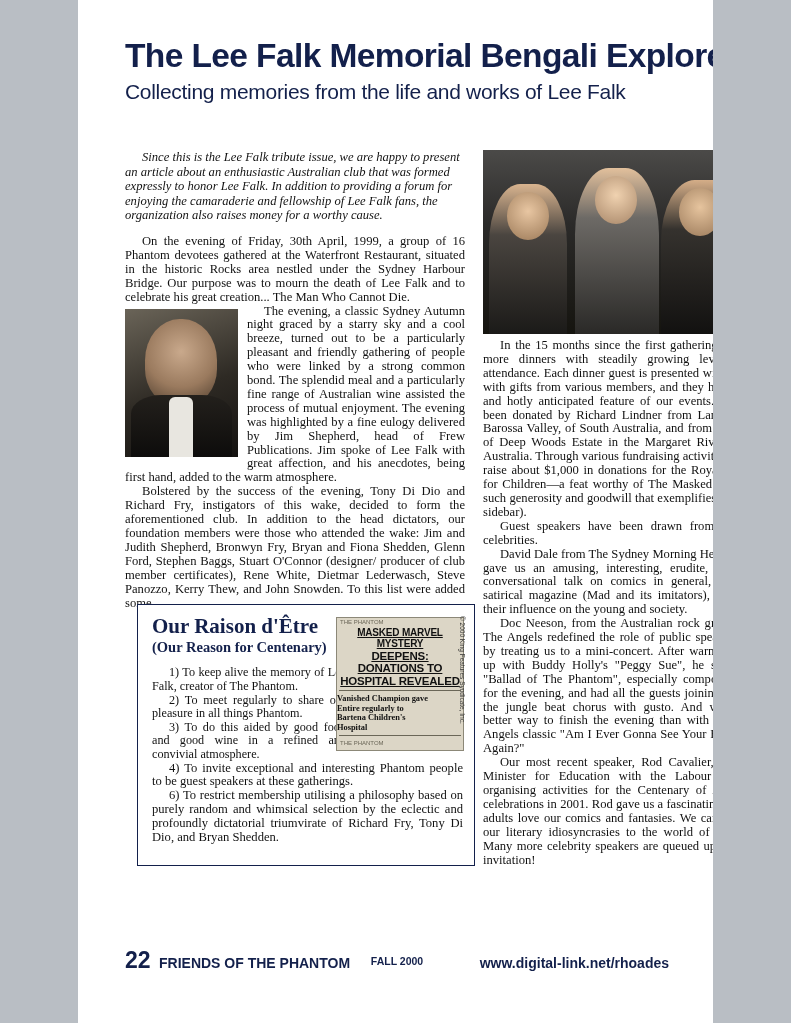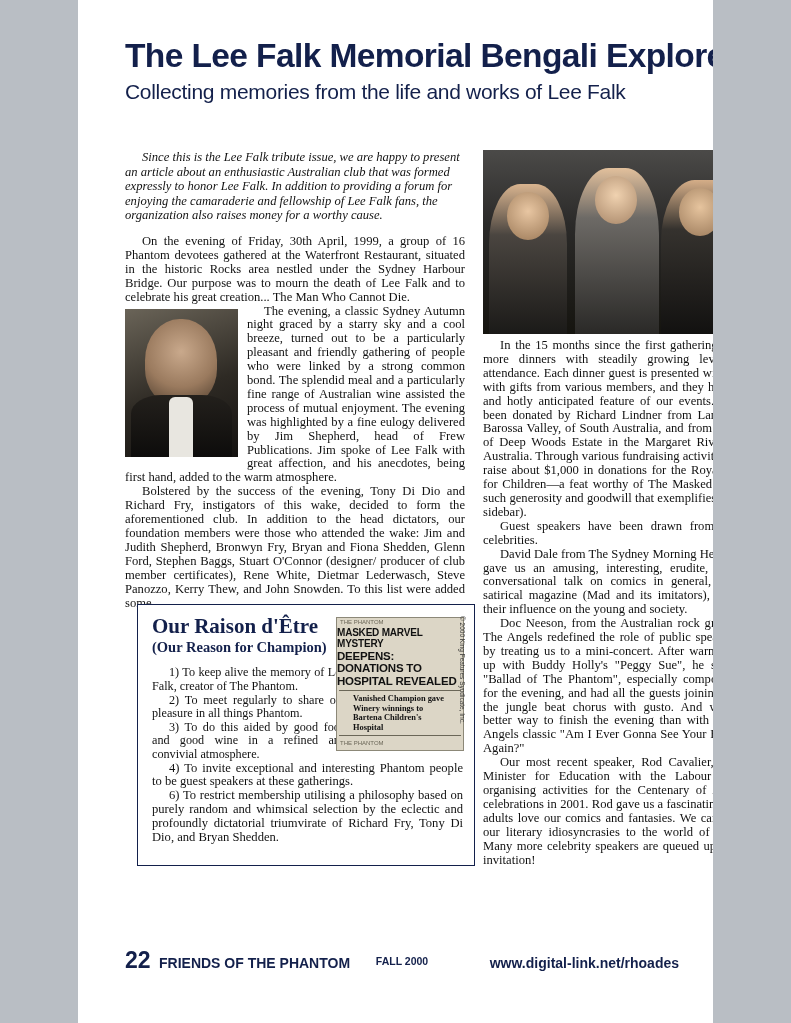--- a/index.html
+++ b/index.html
@@ -170,59 +170,60 @@
     height: 134px;
     background: #dcd6c6;
     border: 1px solid #8c8878;
     box-sizing: border-box;
     overflow: hidden;
     font-family: "Liberation Sans", sans-serif;
   }
   .clip .hl {
     font-weight: bold;
     color: #111;
-    text-align: left;
+    text-align: center;
     letter-spacing: -0.2px;
+    text-decoration: underline;
   }
   .clip .faint {
     font-size: 6px;
     color: #6b6758;
     padding: 1px 3px 0 3px;
     line-height: 6px;
     overflow: hidden;
   }
   .clip .l1 { font-size: 10px; margin-top: 2px; }
   .clip .l2 { font-size: 11.5px; margin-top: 1px; }
   .clip .l3 { font-size: 11.5px; margin-top: 1px; }
   .clip .rule { height: 1px; background: #6b6758; margin: 3px 2px; }
   .clip .body {
     font-family: "Liberation Serif", serif;
     font-size: 8.4px;
     line-height: 9.6px;
-    padding: 0 16px;
+    padding: 0 0;
     color: #111;
     font-weight: bold;
   }
   .clip-credit {
     position: absolute;
     left: 341px;
     top: 578px;
     width: 120px;
     font-family: "Liberation Sans", sans-serif;
     font-size: 6.5px;
     color: #333;
     transform: rotate(90deg);
     transform-origin: left top;
     white-space: nowrap;
   }
   
   .footer {
     position: absolute;
     left: 47px;
-    right: 34px;
+    right: 44px;
     top: 952px;
     height: 28px;
     font-family: "Liberation Sans", sans-serif;
   }
   .pageno {
     position: absolute;
     left: 0;
     top: -5px;
     font-weight: bold;
     font-size: 23px;
@@ -310,30 +311,30 @@
         <div class="cap cap-doc">Doc Neeson sings "The Ballad of the Phantom".</div>
 
         <p>David Dale from The Sydney Morning Herald gave us an amusing, interesting, erudite, and conversational talk on comics in general, the satirical magazine (Mad and its imitators), and their influence on the young and society.</p>
         <p>Doc Neeson, from the Australian rock group The Angels redefined the role of public speaker by treating us to a mini-concert. After warming up with Buddy Holly's "Peggy Sue", he sang "Ballad of The Phantom", especially composed for the evening, and had all the guests joining in the jungle beat chorus with gusto. And what better way to finish the evening than with The Angels classic "Am I Ever Gonna See Your Face Again?"</p>
         <p>Our most recent speaker, Rod Cavalier, is the former NSW Minister for Education with the Labour Party, and is now organising activities for the Centenary of Australian Federation celebrations in 2001. Rod gave us a fascinating insight into why we adults love our comics and fantasies. We can now proudly justify our literary idiosyncrasies to the world of doubters and cynics. Many more celebrity speakers are queued up in anticipation of an invitation!</p>
       </div>
     </div>
 
     <div class="raison">
       <h2>Our Raison d'Être</h2>
-      <h3>(Our Reason for Champion)</h3>
+      <h3>(Our Reason for Centenary)</h3>
 
       <div class="clip">
         <div class="faint">THE PHANTOM</div>
         <div class="hl l1">MASKED MARVEL MYSTERY</div>
         <div class="hl l2">DEEPENS: DONATIONS TO</div>
         <div class="hl l3">HOSPITAL REVEALED</div>
         <div class="rule"></div>
         <div class="body">Vanished Champion gave</div>
-        <div class="body">Winery winnings to</div>
+        <div class="body">Entire regularly to</div>
         <div class="body">Bartena Children's</div>
         <div class="body">Hospital</div>
         <div class="rule"></div>
         <div class="faint" style="height:14px">THE PHANTOM</div>
       </div>
 
       <div class="items">
         <p>1) To keep alive the memory of Lee Falk, creator of The Phantom.</p>
         <p>2) To meet regularly to share our pleasure in all things Phantom.</p>
         <p>3) To do this aided by good food and good wine in a refined and convivial atmosphere.</p>

